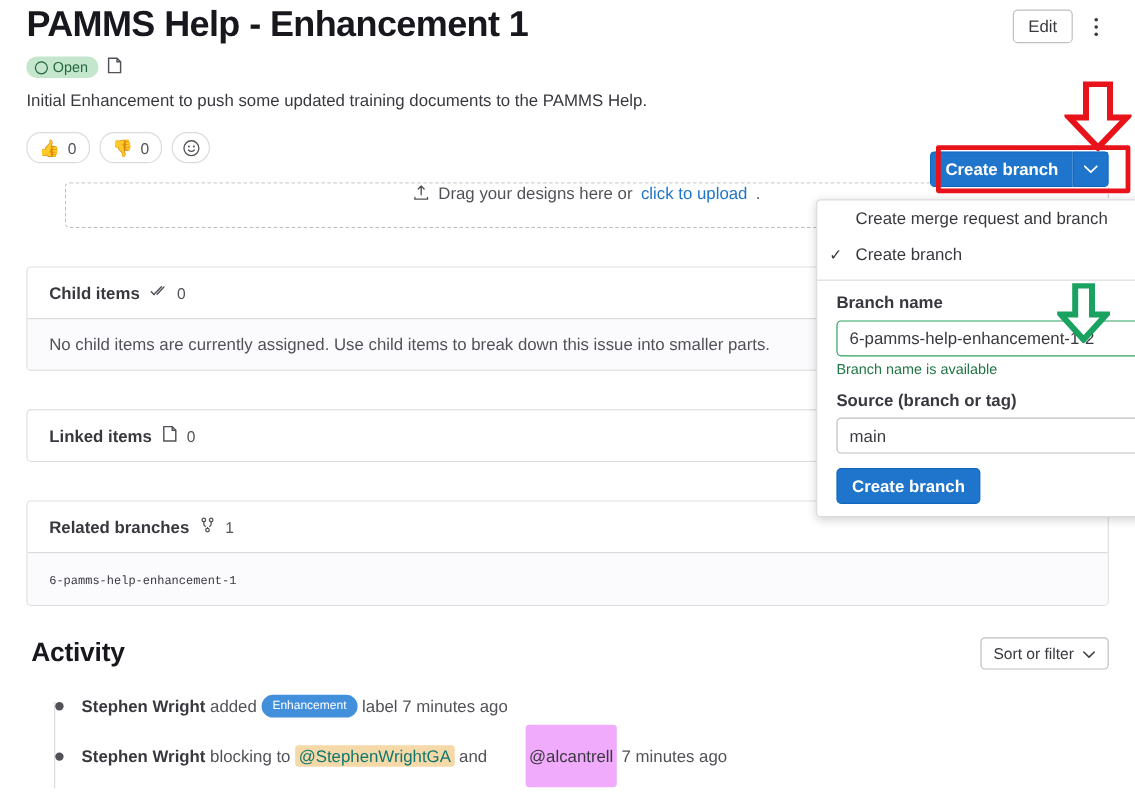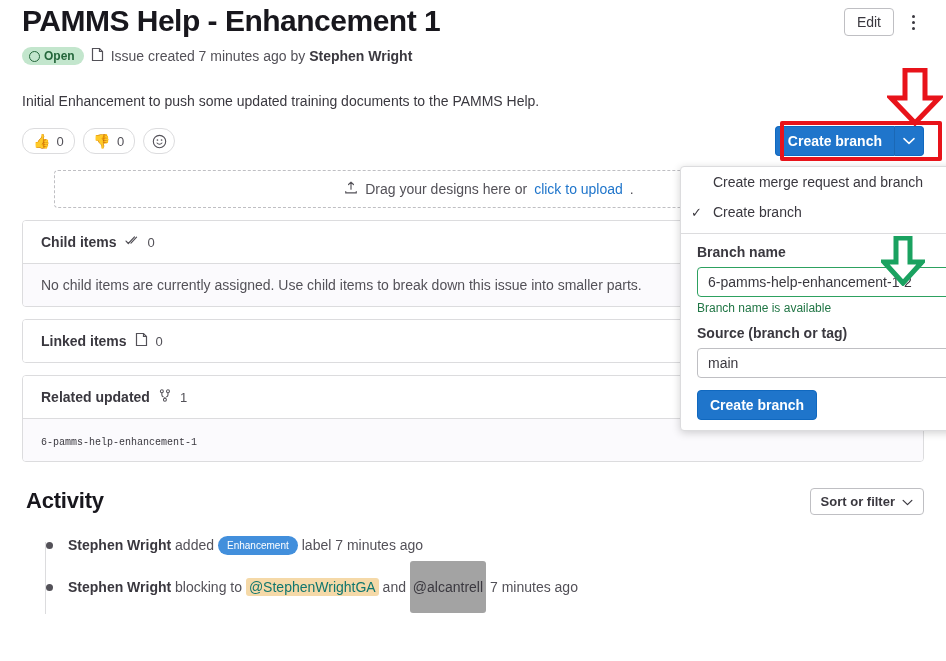--- a/index.html
+++ b/index.html
@@ -64,34 +64,34 @@
   .badge-open {
     display: inline-flex;
     align-items: center;
     gap: 4px;
     background: #c3e6cd;
     color: #24663b;
     border-radius: 10px;
     padding: 1px 9px 1px 7px;
     font-size: 12px;
     line-height: 16px;
-    font-weight: 700;
+    font-weight: 400;
   }
   .ring {
     width: 11px; height: 11px;
     border: 1.6px solid #24663b;
     border-radius: 50%;
     display: inline-block;
   }
   .meta-text { color: #535158; }
   .meta-text b { color: #3a383f; font-weight: 700; }
 
   
   .description {
-    margin-top: 26px;
+    margin-top: 8px;
     font-size: 14px;
     line-height: 20px;
     color: #3a383f;
   }
 
   
   .reactions { display: flex; gap: 8px; margin-top: 17px; }
   .reaction {
     border: 1px solid #dcdcde;
     background: #fff;
@@ -117,33 +117,33 @@
     cursor: pointer;
   }
 
   
   .dropzone {
     margin-top: 16px;
     border: 1px dashed #bfbfc3;
     border-radius: 4px;
     height: 38px;
     display: flex;
-    align-items: center;
+    align-items: flex-start;
     justify-content: center;
     font-size: 14px;
     color: #535158;
     gap: 7px;
     background: #fff;
     margin-left: 32px;
   }
   .dropzone a { color: #1f75cb; text-decoration: none; }
 
   
   .card {
-    margin-top: 12px;
+    margin-top: 32px;
     border: 1px solid #dcdcde;
     border-radius: 4px;
     background: #fff;
     overflow: hidden;
   }
   .card-head {
     display: flex;
     align-items: center;
     gap: 8px;
     padding: 12px 18px;
@@ -186,21 +186,20 @@
     background: #fff;
     color: #3a383f;
     border-radius: 4px;
     font-size: 13px;
     padding: 5px 10px;
     display: inline-flex;
     align-items: center;
     gap: 7px;
     font-family: "Liberation Sans", sans-serif;
     cursor: pointer;
-    font-weight: bold;
   }
   .notes { margin-top: 14px; position: relative; padding-left: 24px; }
   .notes:before {
     content: "";
     position: absolute;
     left: 23px; top: 10px; bottom: -14px;
     width: 1px; background: #dcdcde;
   }
   .note {
     position: relative;
@@ -232,25 +231,26 @@
     margin: 0 4px;
   }
   .mention-orange {
     background: #f5d9a8;
     color: #0f766e;
     border-radius: 3px;
     padding: 1px 3px;
     font-weight: 400;
   }
   .mention-blue {
-    background: #a3a3a3;
+    background: #f0abfc;
     color: #3a383f;
     border-radius: 3px;
     padding: 18px 3px;
     font-weight: 400;
+    margin-left: 28px;
   }
 
   
   .cb-wrap {
     position: absolute;
     right: 22px;
     top: 126px;
     display: flex;
     z-index: 30;
   }
@@ -386,24 +386,20 @@
   <div class="meta-row">
     <span class="badge-open">
       <span class="ring"></span>
       <span>Open</span>
     </span>
     <span>
       <svg width="13" height="15" viewBox="0 0 13 15" fill="none">
         <path d="M1.5 1.5h7l3 3v9h-10z" stroke="#535158" stroke-width="1.2" fill="none"></path>
         <path d="M8.5 1.5v3h3" stroke="#535158" stroke-width="1.2" fill="none"></path>
       </svg>
-    </span>
-    <span class="meta-text">
-      <span>Issue created 7 minutes ago by</span>
-      <b>Stephen Wright</b>
     </span>
   </div>
 
   <div class="description">Initial Enhancement to push some updated training documents to the PAMMS Help.</div>
 
   <div class="reactions">
     <button class="reaction">
       <span class="emo">👍</span>
       <span>0</span>
     </button>
@@ -455,21 +451,21 @@
           <path d="M1.5 1.5h7l3 3v9h-10z" stroke="#535158" stroke-width="1.2"></path>
           <path d="M8.5 1.5v3h3" stroke="#535158" stroke-width="1.2"></path>
         </svg>
       </span>
       <span class="count">0</span>
     </div>
   </div>
 
   <div class="card">
     <div class="card-head">
-      <span>Related updated</span>
+      <span>Related branches</span>
       <span>
         <svg width="14" height="15" viewBox="0 0 16 16">
           <circle cx="4.4" cy="3.2" r="1.7" stroke="#535158" stroke-width="1.2" fill="none"></circle>
           <circle cx="11.4" cy="3.2" r="1.7" stroke="#535158" stroke-width="1.2" fill="none"></circle>
           <circle cx="7.9" cy="12.8" r="1.7" stroke="#535158" stroke-width="1.2" fill="none"></circle>
           <path d="M4.4 5v2.3c0 1.4 1.2 2 1.9 2.3M11.4 5v2.3c0 1.4-1.2 2-1.9 2.3" stroke="#535158" stroke-width="1.2" fill="none"></path>
           <path d="M7.9 9.8v1.3" stroke="#535158" stroke-width="1.2" fill="none"></path>
         </svg>
       </span>
       <span class="count">1</span>

